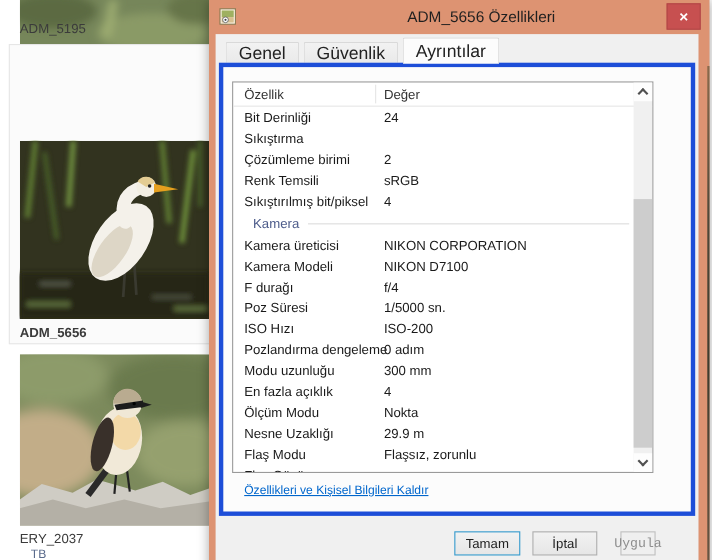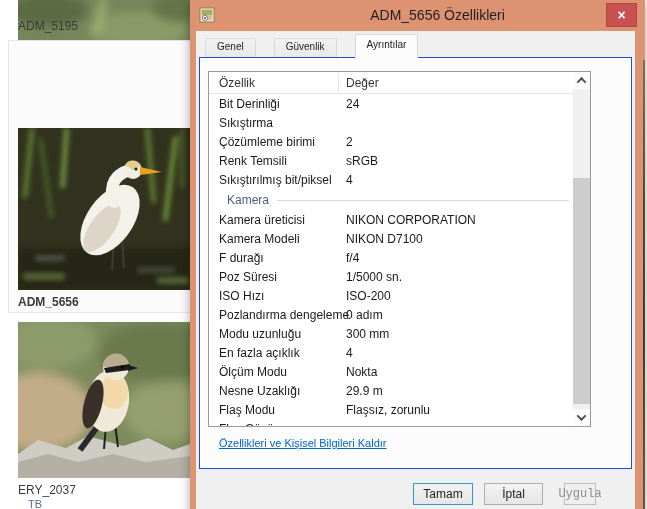--- a/index.html
+++ b/index.html
@@ -51,35 +51,35 @@
   }
   
   .right-strip {
     position:absolute; right:0; top:60px; bottom:0; width:2px;
     background:linear-gradient(#8a6a4c, #4f4839 30%, #3f3c2e 60%, #6b5744);
   }
 
   
   .tabs { position:absolute; left:9px; top:5px; height:22px; display:flex; align-items:flex-end; }
   .tab {
-    height:20px; padding:2px 11px 0 11px; margin-right:18px;
-    font-size:10px; color:#222;
+    height:20px; padding:2px 11px 0 11px; margin-right:4px;
+    font-size:16px; color:#222;
     background:linear-gradient(#f2f2f2,#e9e9e9);
     border:1px solid #d9d9d9; border-bottom:none;
     border-radius:2px 2px 0 0;
   }
   .tab.active {
     height:24px; padding-top:4px; background:#fcfcfc;
     border-color:#d9d9d9; position:relative; z-index:2;
   }
 
   
   .tab-page {
     position:absolute; left:3px; right:3px; top:26px; height:412px;
-    background:#fcfcfc; border:1px solid #1d4ed8; z-index:1;
+    background:#fcfcfc; border:4px solid #1d4ed8; z-index:1;
   }
 
   
   .prop-list {
     position:absolute; left:8px; top:13px; width:383px; height:356px;
     background:#ffffff; border:1px solid #9a9a9a; overflow:hidden;
   }
   .prop-header { position:relative; height:22px; border-bottom:1px solid #e5e5e5; }
   .prop-header .hcol { position:absolute; top:4px; font-size:12px; color:#333; }
   .prop-header .h1 { left:10px; }

